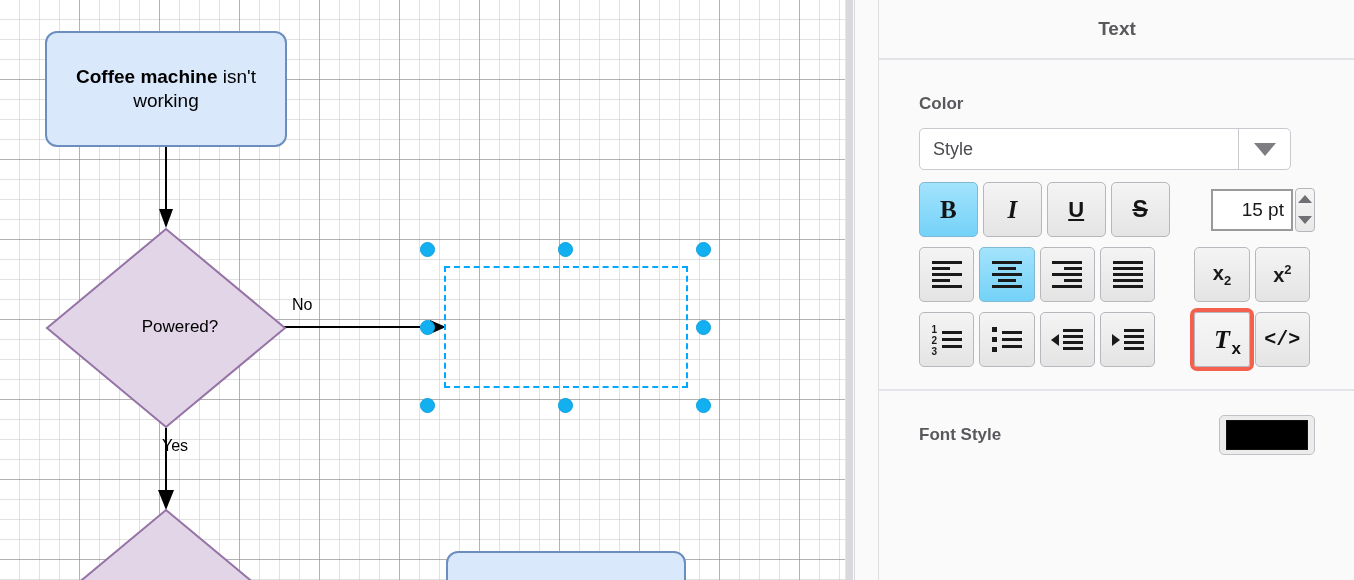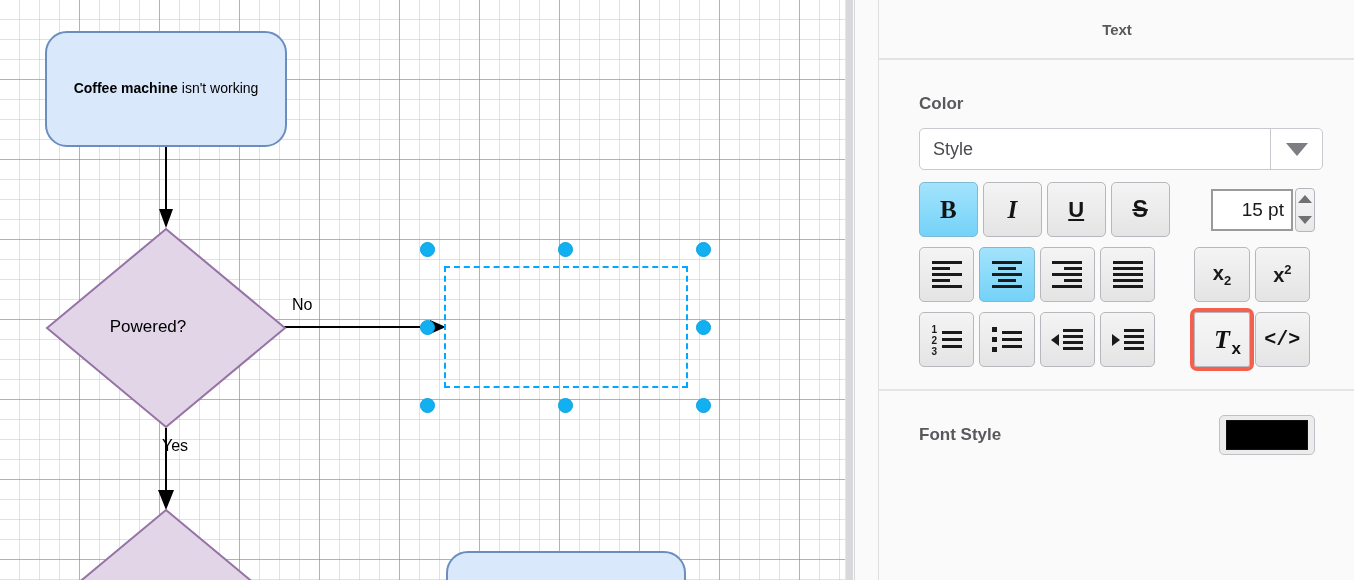--- a/index.html
+++ b/index.html
@@ -42,22 +42,22 @@
 
   .node {
     position: absolute;
     display: flex; align-items: center; justify-content: center;
     text-align: center;
     color: #000;
   }
   .rect-node {
     background: #dae8fc;
     border: 2px solid #6c8ebf;
-    border-radius: 22px;
-    font-size: 14px;
+    border-radius: 12px;
+    font-size: 19px;
     line-height: 1.28;
     padding: 4px 10px;
   }
   .rect-node b { font-weight: bold; }
 
   .diamond-svg { position: absolute; overflow: visible; }
   .diamond-label {
     position: absolute;
     font-size: 17px; color: #000;
     text-align: center;
@@ -107,32 +107,32 @@
     position: absolute; left: 24px; top: 0;
     width: 476px; height: 580px;
   }
   #panel-header {
     height: 60px; width: 100%;
     display: flex; align-items: center; justify-content: center;
     border-bottom: 2px solid #e2e2e7;
     background: #fafafa;
   }
   #panel-header .title {
-    font-size: 15px; font-weight: bold; color: #58585d;
+    font-size: 19px; font-weight: bold; color: #58585d;
   }
 
   .section { padding: 0 40px; }
   .section-title {
     font-size: 17px; font-weight: bold; color: #58585d;
     margin: 34px 0 14px 0;
   }
 
   .combo {
     position: relative;
-    height: 42px; width: 404px;
+    height: 42px; width: 372px;
     border: 1px solid #c9c9cf;
     border-radius: 5px;
     background: #ffffff;
     display: flex; align-items: center;
     margin-bottom: 12px;
     text-align: center;
   }
   .combo .val {
     padding-left: 13px;
     font-size: 18px; color: #4a4a4f;
@@ -277,21 +277,21 @@
 
     <div class="node rect-node" id="node-start" style="left:45px; top:31px; width:242px; height:116px;">
       <div>
         <b>Coffee machine</b><span> isn't working</span>
       </div>
     </div>
 
     <svg class="diamond-svg" style="left:45px; top:227px;" width="242" height="202">
       <polygon points="121,2 240,101 121,200 2,101" fill="#e1d5e7" stroke="#9673a6" stroke-width="2"></polygon>
     </svg>
-    <div class="diamond-label" style="left:27px; top:317px; width:242px;">Powered?</div>
+    <div class="diamond-label" style="left:59px; top:317px; width:242px;">Powered?</div>
 
     <div class="edge-label" style="left:292px; top:296px;">No</div>
 
     <div class="edge-label" style="left:162px; top:437px;">Yes</div>
 
 
     <div class="sel-outline" style="left:444px; top:266px; width:244px; height:122px;"></div>
 
     <div class="handle" style="left:420px; top:242px;"></div>
     <div class="handle" style="left:558px; top:242px;"></div>

